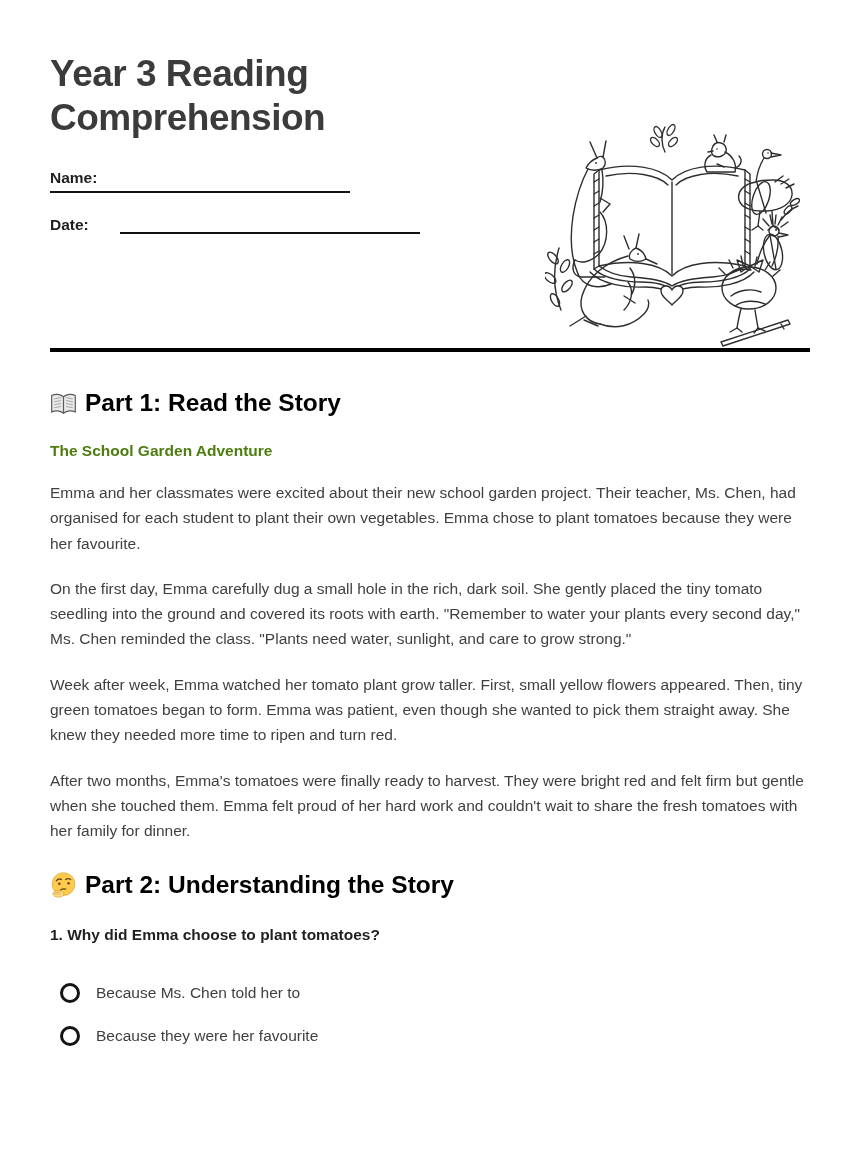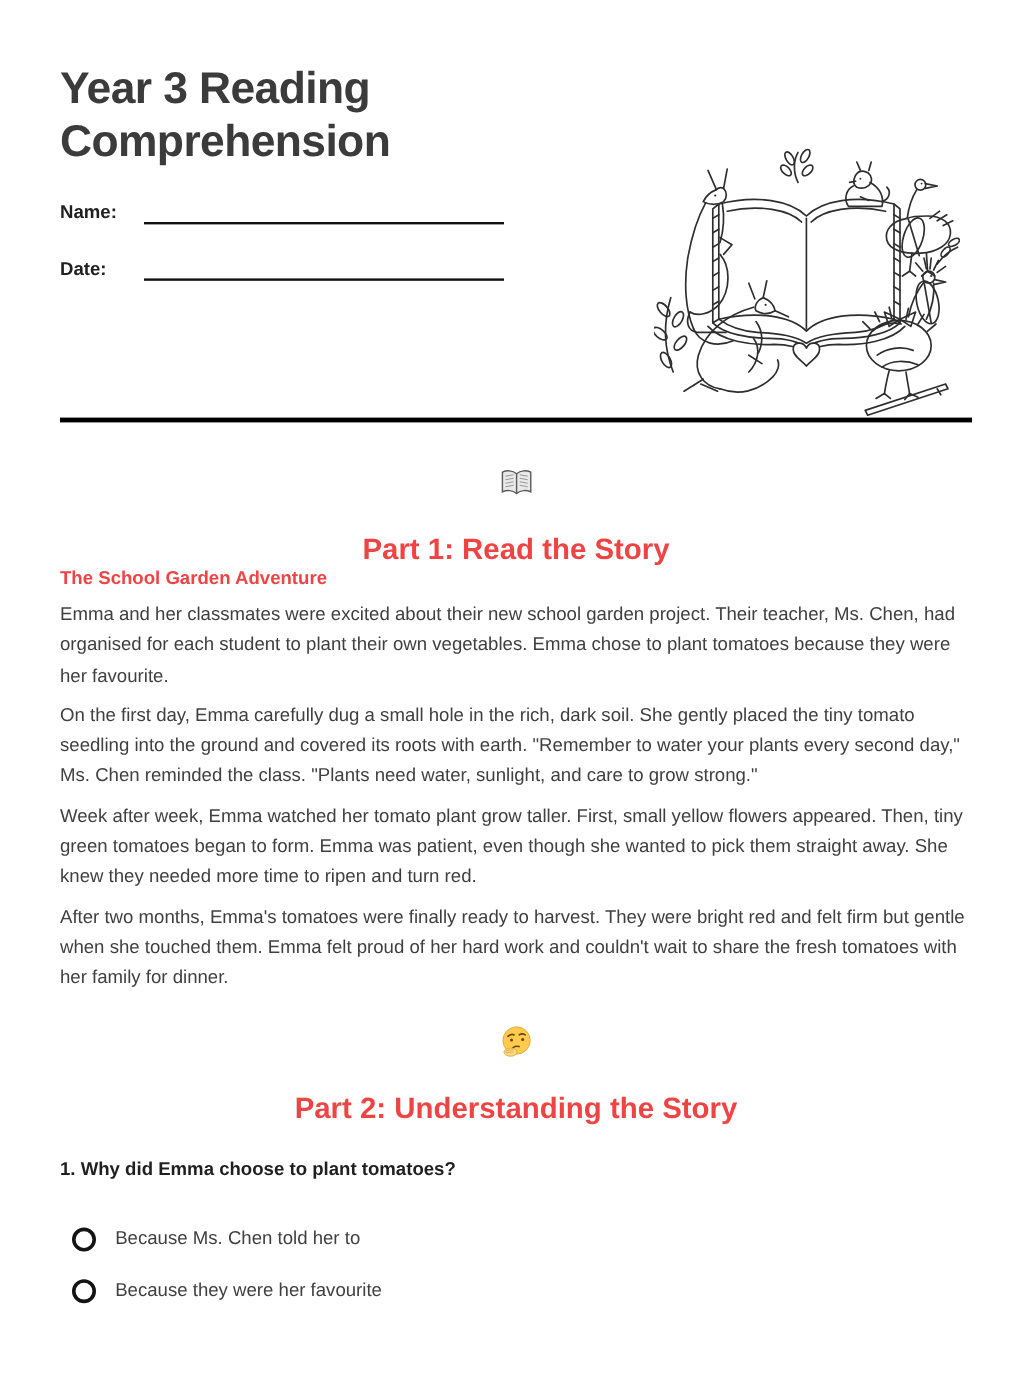--- a/index.html
+++ b/index.html
@@ -9,36 +9,36 @@
     width:860px; height:1161px; background:#ffffff; position:relative;
     overflow:hidden; margin:0 auto; color:#3f3f3f;
   }
   .header { position:relative; padding:0 50px; }
   .page-title {
     margin-top:52px; width:460px;
     font-size:37px; line-height:44px; font-weight:700; color:#3b3b3b;
     letter-spacing:-0.5px;
   }
   .field-row { display:flex; align-items:flex-start; height:26px; }
-  .field-row.name { margin-top:27px; }
+  .field-row.name { margin-top:27px;flex-direction:column; }
   .field-row.date { margin-top:21px; }
   .field-label { width:70px; font-size:15.5px; font-weight:700; color:#1f1f1f; padding-top:2px; }
   .write-line { width:300px; height:20px; border-bottom:2px solid #111111; }
   .illustration { position:absolute; left:545px; top:68px; width:255px; height:237px; }
   .main { padding:0 50px; }
   .divider { margin-top:108px; height:4px; background:#000000; border:none; }
   .section-heading {
-    display:flex; align-items:center; gap:29px;
-    font-size:24.5px; line-height:30px; font-weight:700; color:#ef4444;flex-direction:column;
+    display:flex; align-items:center; gap:8px;
+    font-size:24.5px; line-height:30px; font-weight:700; color:#000000;
   }
   .section-heading.part1 { margin-top:36px; }
   .section-heading.part2 { margin-top:26px; }
   .emoji-icon { width:27px; height:27px; flex:0 0 auto; display:inline-flex; }
-  .story-title { font-size:15.5px; font-weight:700; color:#ef4444; }
-  .story-p { margin-top:8px; font-size:15.5px; line-height:25.3px; color:#3f3f3f; width:762px; }
+  .story-title { margin-top:24px; font-size:15.5px; font-weight:700; color:#4d7c0f; }
+  .story-p { margin-top:20px; font-size:15.5px; line-height:25.3px; color:#3f3f3f; width:762px; }
   .question { margin-top:26px; font-size:15.5px; font-weight:700; color:#1f1f1f; }
   .options { margin-top:36px; padding-left:10px; }
   .option-row { display:flex; align-items:center; height:26px; margin-bottom:17px; cursor:pointer;text-align:center; }
   .radio {
     width:20px; height:20px; border:3px solid #141414; border-radius:50%;
     background:#ffffff; flex:0 0 auto;
   }
   .option-label { margin-left:16px; font-size:15.5px; color:#3f3f3f; }
   svg.lineart { stroke:#2e2e2e; fill:none; stroke-width:1.4; stroke-linecap:round; stroke-linejoin:round; }
 </style>

